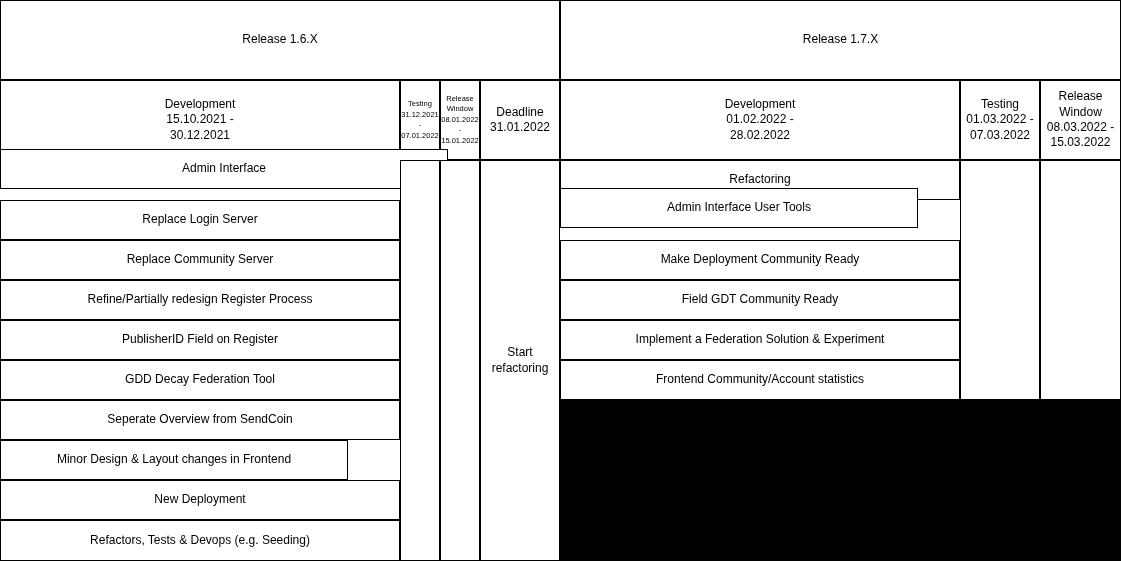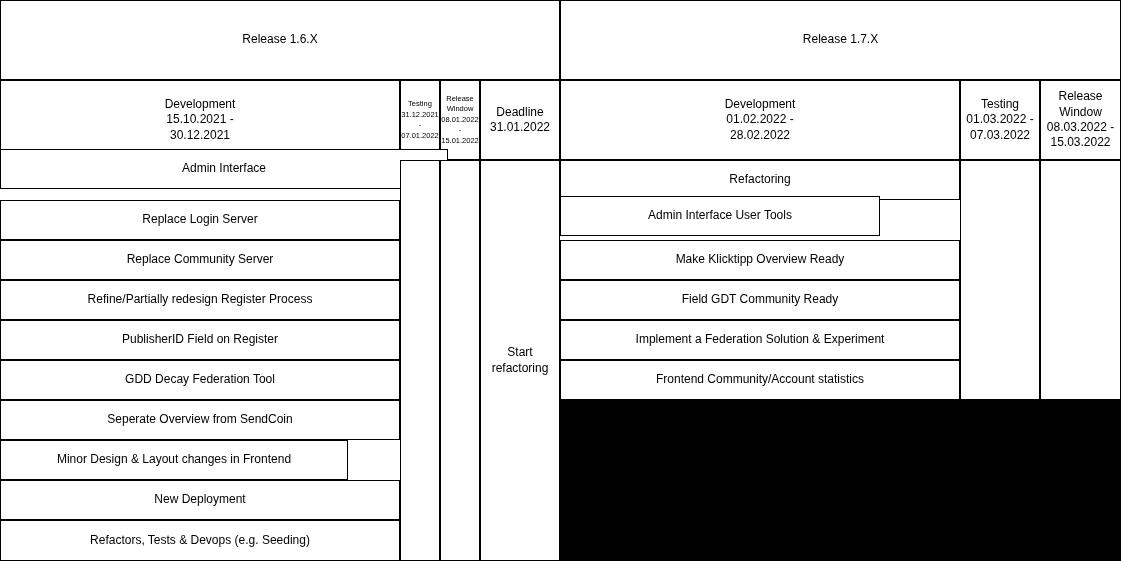--- a/index.html
+++ b/index.html
@@ -85,22 +85,22 @@
   <div class="cell" style="left:0;top:440px;width:348px;height:40px">Minor Design &amp; Layout changes in Frontend</div>
   <div class="cell" style="left:0;top:480px;width:400px;height:40px">New Deployment</div>
   <div class="cell" style="left:0;top:520px;width:400px;height:41px">Refactors, Tests &amp; Devops (e.g. Seeding)</div>
 
   <div class="cell" style="left:400px;top:160px;width:40px;height:401px"></div>
   <div class="cell" style="left:440px;top:160px;width:40px;height:401px"></div>
   <div class="cell" style="left:480px;top:160px;width:80px;height:401px">Start
 refactoring</div>
 
   <div class="cell" style="left:560px;top:160px;width:400px;height:40px">Refactoring</div>
-  <div class="cell" style="left:560px;top:196px;width:320px;height:40px">Admin Interface User Tools</div>
-  <div class="cell" style="left:560px;top:240px;width:400px;height:40px">Make Klicktipp Overview Ready</div>
+  <div class="cell" style="left:560px;top:188px;width:358px;height:40px">Admin Interface User Tools</div>
+  <div class="cell" style="left:560px;top:240px;width:400px;height:40px">Make Deployment Community Ready</div>
   <div class="cell" style="left:560px;top:280px;width:400px;height:40px">Field GDT Community Ready</div>
   <div class="cell" style="left:560px;top:320px;width:400px;height:40px">Implement a Federation Solution &amp; Experiment</div>
   <div class="cell" style="left:560px;top:360px;width:400px;height:40px">Frontend Community/Account statistics</div>
 
   <div class="cell" style="left:960px;top:160px;width:80px;height:240px"></div>
   <div class="cell" style="left:1040px;top:160px;width:81px;height:240px"></div>
 
   <div class="black-region" style="left:560px;top:400px;width:561px;height:161px"></div>
 
 </div>

